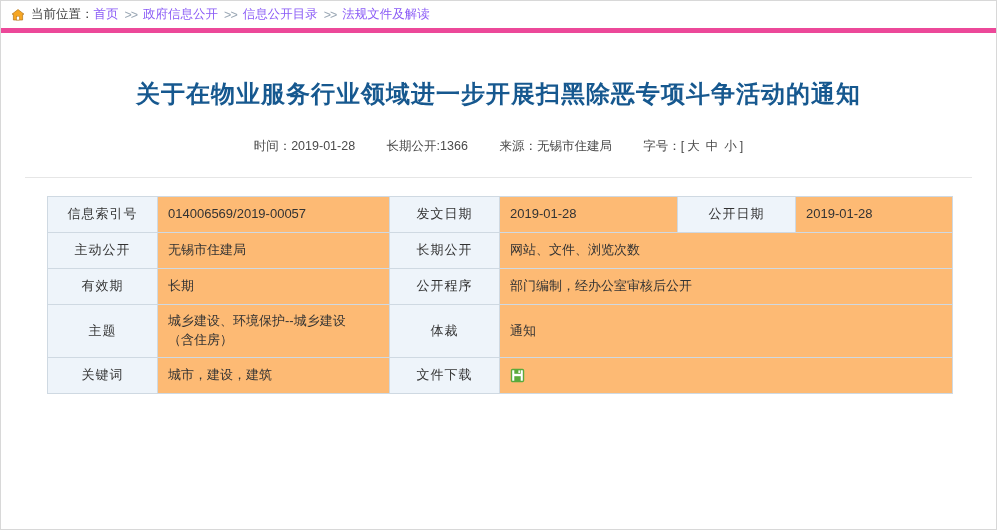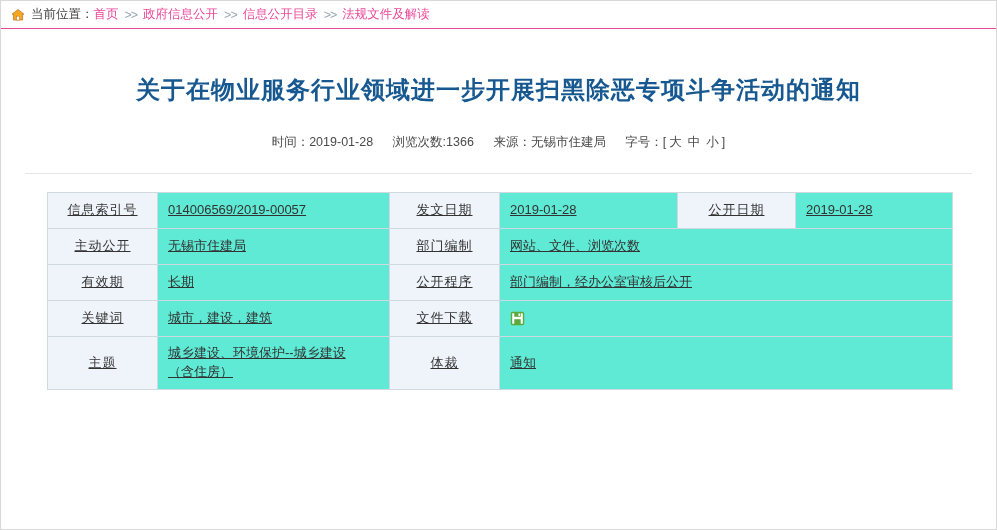--- a/index.html
+++ b/index.html
@@ -22,37 +22,37 @@
     box-sizing: border-box;
     border: 1px solid #d8d8d8;
     background: #fff;
   }
   
   .breadcrumb {
     height: 27px;
     display: flex;
     align-items: center;
     padding-left: 10px;
-    border-bottom: 1px solid #ec4899;
+    border-bottom: 5px solid #ec4899;
     background: #fff;
     font-size: 12.5px;
     color: #4a4a4a;
   }
   .home-icon {
     width: 14px;
     height: 14px;
     margin-right: 6px;
     display: inline-block;
     position: relative;
     flex: 0 0 auto;
   }
   .home-icon svg { display: block; }
   .crumb-label { color: #444; }
   .crumb-link {
-    color: #ec4899;
+    color: #8b5cf6;
     text-decoration: none;
     cursor: pointer;
   }
   .crumb-sep {
     color: #9aa7b4;
     margin: 0 6px;
     letter-spacing: -1px;
   }
   
   .title-wrap {
@@ -66,59 +66,58 @@
     color: #16588f;
     letter-spacing: 1px;
     line-height: 1.3;
   }
   .meta-line {
     margin-top: 28px;
     text-align: center;
     font-size: 12.5px;
     color: #4a4a4a;
   }
-  .meta-item { margin: 0 8px; white-space: nowrap; }
+  .meta-item { margin: 0 14px; white-space: nowrap; }
   .fontsize-group { white-space: nowrap; }
   .fs-btn {
     cursor: pointer;
     padding: 0 3px;
     color: #4a4a4a;
   }
   .fs-bracket { color: #4a4a4a; }
   .divider {
     margin: 22px 24px 0 24px;
     border-top: 1px solid #e6e6e6;
   }
   
   .table-wrap {
     margin: 18px 46px 0 46px;
   }
   table.info {
     width: 100%;
     border-collapse: collapse;
     table-layout: fixed;
-    text-decoration: underline;
   }
   table.info td {
     border: 1px solid #cfd9e2;
     padding: 7px 10px;
     font-size: 13px;
     color: #333;
     vertical-align: middle;
     line-height: 1.45;
     height: 21px;
   }
   td.lbl {
     background: #eef4fa;
     text-align: center;
     color: #2b2b2b;
     letter-spacing: 1px;
   }
   td.val {
-    background: #5eead4;
+    background: #fdba74;
     text-align: left;
   }
   .c1 { width: 110px; }
   .c2 { width: 232px; }
   .c3 { width: 110px; }
   .c4 { width: 178px; }
   .c5 { width: 118px; }
   .c6 { width: 157px; }
   .two-line { line-height: 1.5; }
   .dl-icon {
@@ -152,21 +151,21 @@
   </div>
 
   <div class="title-wrap">
     <div class="doc-title">关于在物业服务行业领域进一步开展扫黑除恶专项斗争活动的通知</div>
 
     <div class="meta-line">
       <span class="meta-item">
         <span>时间：</span><span>2019-01-28</span>
       </span>
       <span class="meta-item">
-        <span>浏览次数:</span><span>1366</span>
+        <span>长期公开:</span><span>1366</span>
       </span>
       <span class="meta-item">
         <span>来源：</span><span>无锡市住建局</span>
       </span>
       <span class="meta-item fontsize-group">
         <span>字号：</span><span class="fs-bracket">[</span><span class="fs-btn">大</span><span class="fs-btn">中</span><span class="fs-btn">小</span><span class="fs-bracket">]</span>
       </span>
     </div>
   </div>
 
@@ -187,47 +186,47 @@
           <td class="lbl">信息索引号</td>
           <td class="val">014006569/2019-00057</td>
           <td class="lbl">发文日期</td>
           <td class="val">2019-01-28</td>
           <td class="lbl">公开日期</td>
           <td class="val">2019-01-28</td>
         </tr>
         <tr>
           <td class="lbl">主动公开</td>
           <td class="val">无锡市住建局</td>
-          <td class="lbl">部门编制</td>
+          <td class="lbl">长期公开</td>
           <td class="val" colspan="3">网站、文件、浏览次数</td>
         </tr>
         <tr>
           <td class="lbl">有效期</td>
           <td class="val">长期</td>
           <td class="lbl">公开程序</td>
           <td class="val" colspan="3">部门编制，经办公室审核后公开</td>
+        </tr>
+        <tr>
+          <td class="lbl">主题</td>
+          <td class="val two-line">城乡建设、环境保护--城乡建设<br>（含住房）</td>
+          <td class="lbl">体裁</td>
+          <td class="val" colspan="3">通知</td>
         </tr>
         <tr>
           <td class="lbl">关键词</td>
           <td class="val">城市，建设，建筑</td>
           <td class="lbl">文件下载</td>
           <td class="val" colspan="3">
             <span class="dl-icon">
               <svg width="15" height="15" viewBox="0 0 15 15">
                 <rect x="1.5" y="1.5" width="12" height="12" rx="1" fill="#ffffff" stroke="#5aaa3c" stroke-width="1.4"></rect>
                 <rect x="4.3" y="1.8" width="6.4" height="4" fill="#5aaa3c"></rect>
                 <rect x="4.3" y="8.2" width="6.4" height="5" fill="#5aaa3c"></rect>
                 <rect x="8.4" y="2.4" width="1.5" height="2.6" fill="#ffffff"></rect>
               </svg>
             </span>
           </td>
         </tr>
-        <tr>
-          <td class="lbl">主题</td>
-          <td class="val two-line">城乡建设、环境保护--城乡建设<br>（含住房）</td>
-          <td class="lbl">体裁</td>
-          <td class="val" colspan="3">通知</td>
-        </tr>
       </tbody>
     </table>
   </div>
 
 </div>
 
 </body></html>

